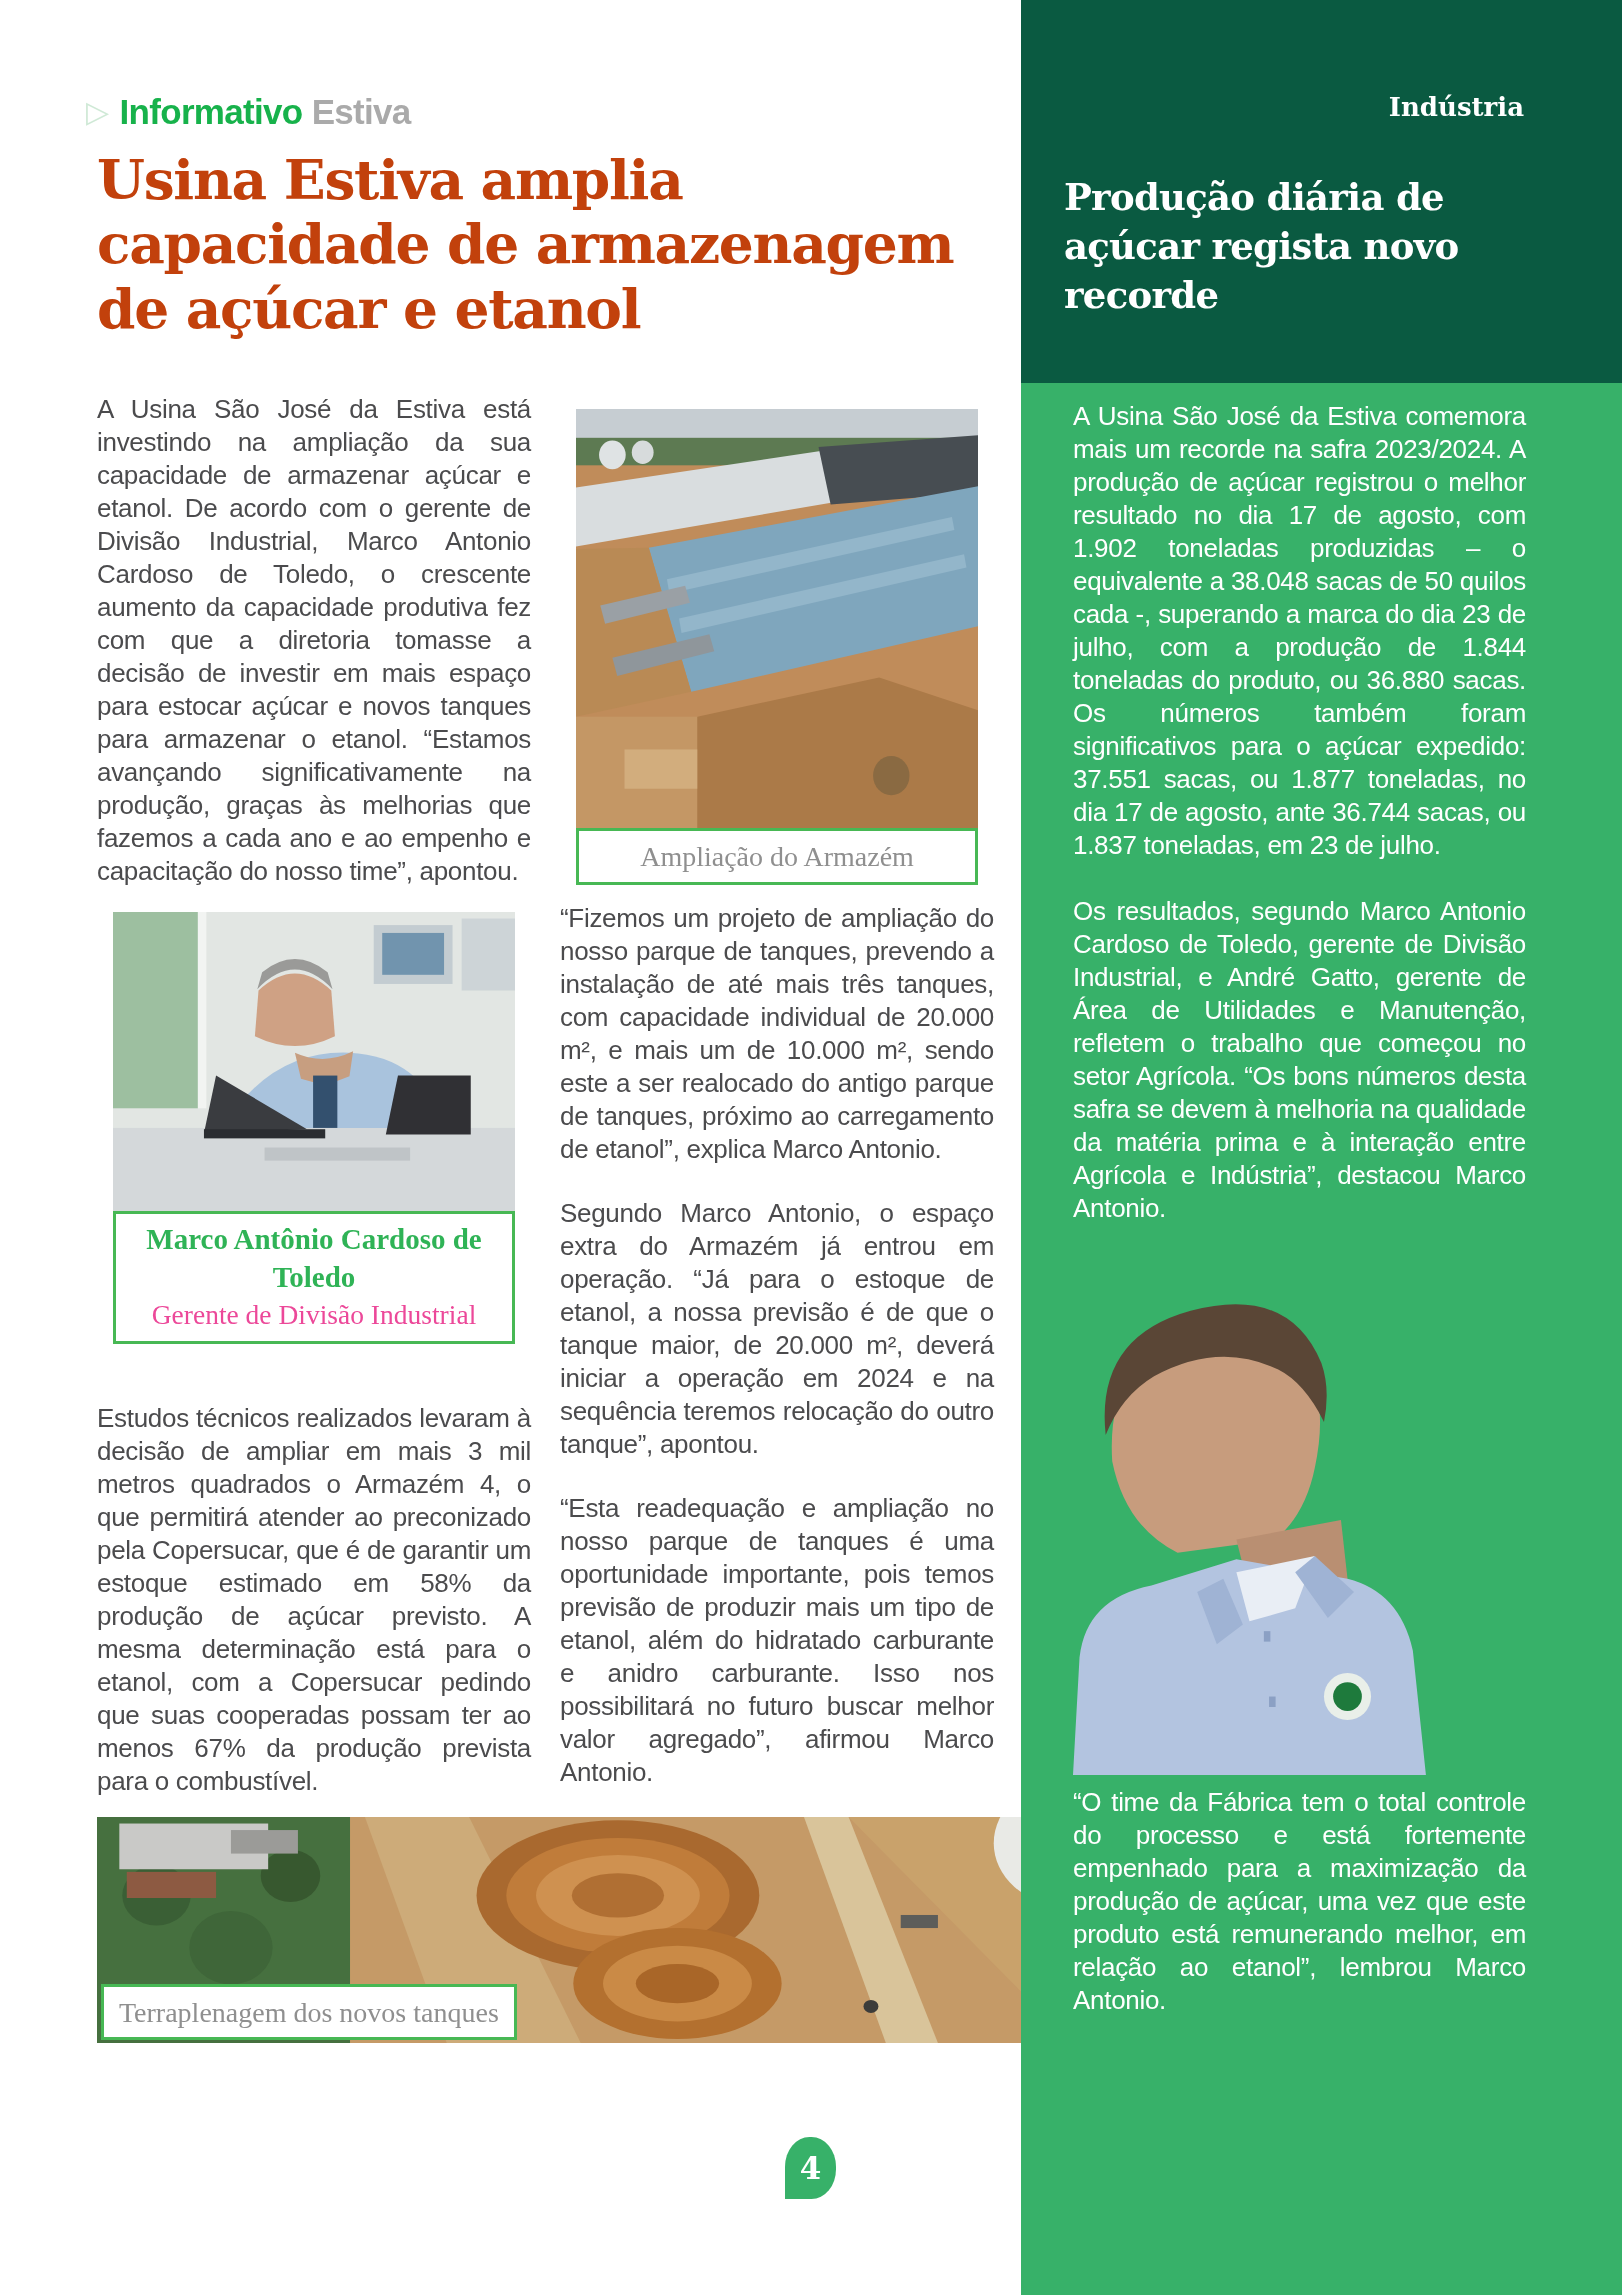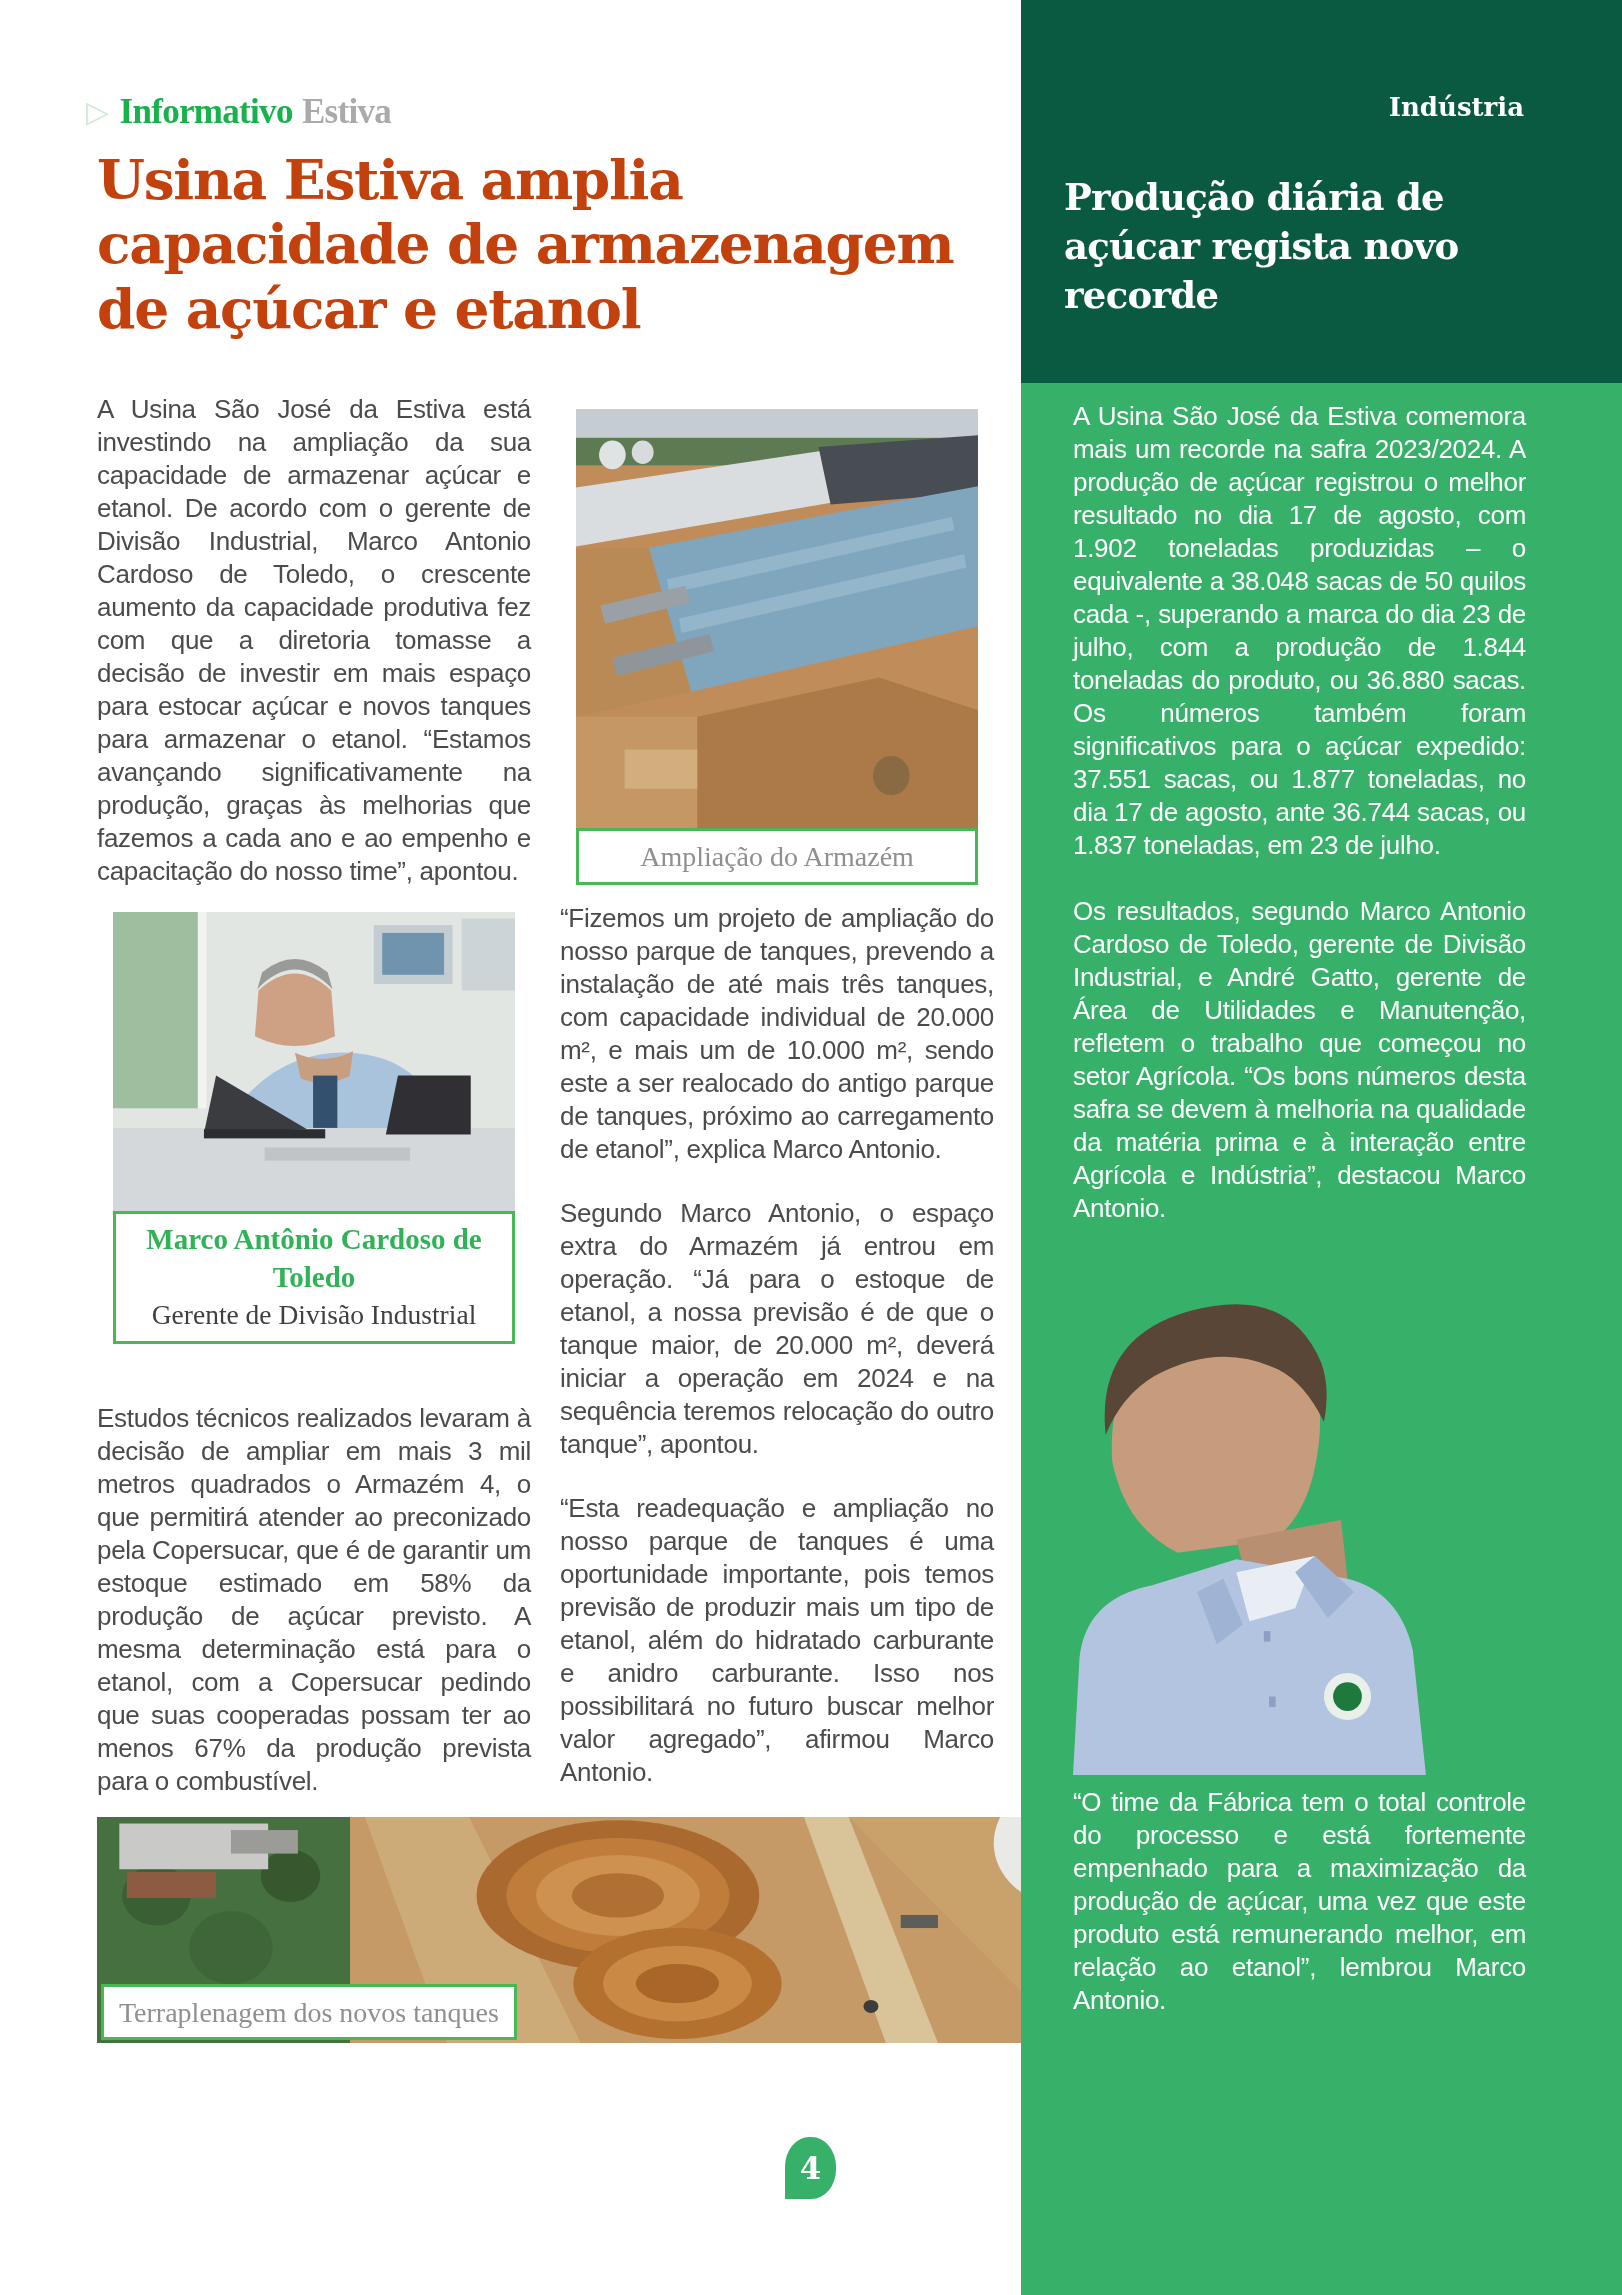--- a/index.html
+++ b/index.html
@@ -2,21 +2,21 @@
 <html lang="pt" style="font-size:10.5px"><head>
 <meta charset="utf-8">
 <style>
   * { margin:0; padding:0; box-sizing:border-box; }
   body { background:#777; font-family:"Liberation Sans","DejaVu Sans",sans-serif; }
   .page { position:relative; width:1623px; height:2295px; background:#ffffff; overflow:hidden; }
 
   
   .masthead { position:absolute; left:86px; top:92px; display:flex; align-items:center; }
   .tri-icon { color:#cfe9d6; font-size:30px; margin-right:10.5px; line-height:1; }
-  .brand { font-family:Liberation Serif, serif; font-weight:700; font-size:35px; letter-spacing:-0.7px; }
+  .brand { font-family:Liberation Sans, sans-serif; font-weight:700; font-size:35px; letter-spacing:-0.7px; }
   .brand .b1 { color:#17b24b; }
   .brand .b2 { color:#aaaaaa; margin-left:9.2px; }
 
   
   .headline { position:absolute; left:97px; top:148px; width:916px;
     font-family:"DejaVu Serif","Liberation Serif",serif; font-weight:700;
     font-size:55px; line-height:1.17; letter-spacing:-1.3px; color:#c2410c; }
 
   
   .col { position:absolute; top:393px; width:434px; }
@@ -27,21 +27,21 @@
   .col1 .para2 { margin-top:58px; }
 
   figure { margin:16px; }
   .photo { display:block; width:100%; }
   .photo-warehouse { height:419px; }
   .photo-marco { height:299px; margin-top:23.6px; }
   .caption-box { background:#ffffff; border:3.9px solid #47b854; text-align:center;
     font-family:"Liberation Serif","DejaVu Serif",serif; color:#8f8f8f; padding:7.9px 5.2px; }
   .caption-box .cap { font-size:28px; line-height:1.25; }
   .caption-box .cap-name { display:block; color:#2fb356; font-weight:700; font-size:29px; line-height:1.3; }
-  .caption-box .cap-role { display:block; color:#404040; font-size:27.5px; line-height:1.3; }
+  .caption-box .cap-role { display:block; color:#ec4899; font-size:27.5px; line-height:1.3; }
   .col2 .para { margin-top:31px; }
   .col2 .para-first { margin-top:17px; }
 
   
   .photo-bottom-wrap { position:absolute; left:97px; top:1817px; width:1024px; height:226px; }
   .photo-bottom-wrap svg { display:block; width:100%; height:100%; }
   .caption-bottom { position:absolute; left:3.9px; bottom:2.6px; width:416px; }
 
   
   .page-badge { position:absolute; left:785px; top:2137px; width:51px; height:62px;

